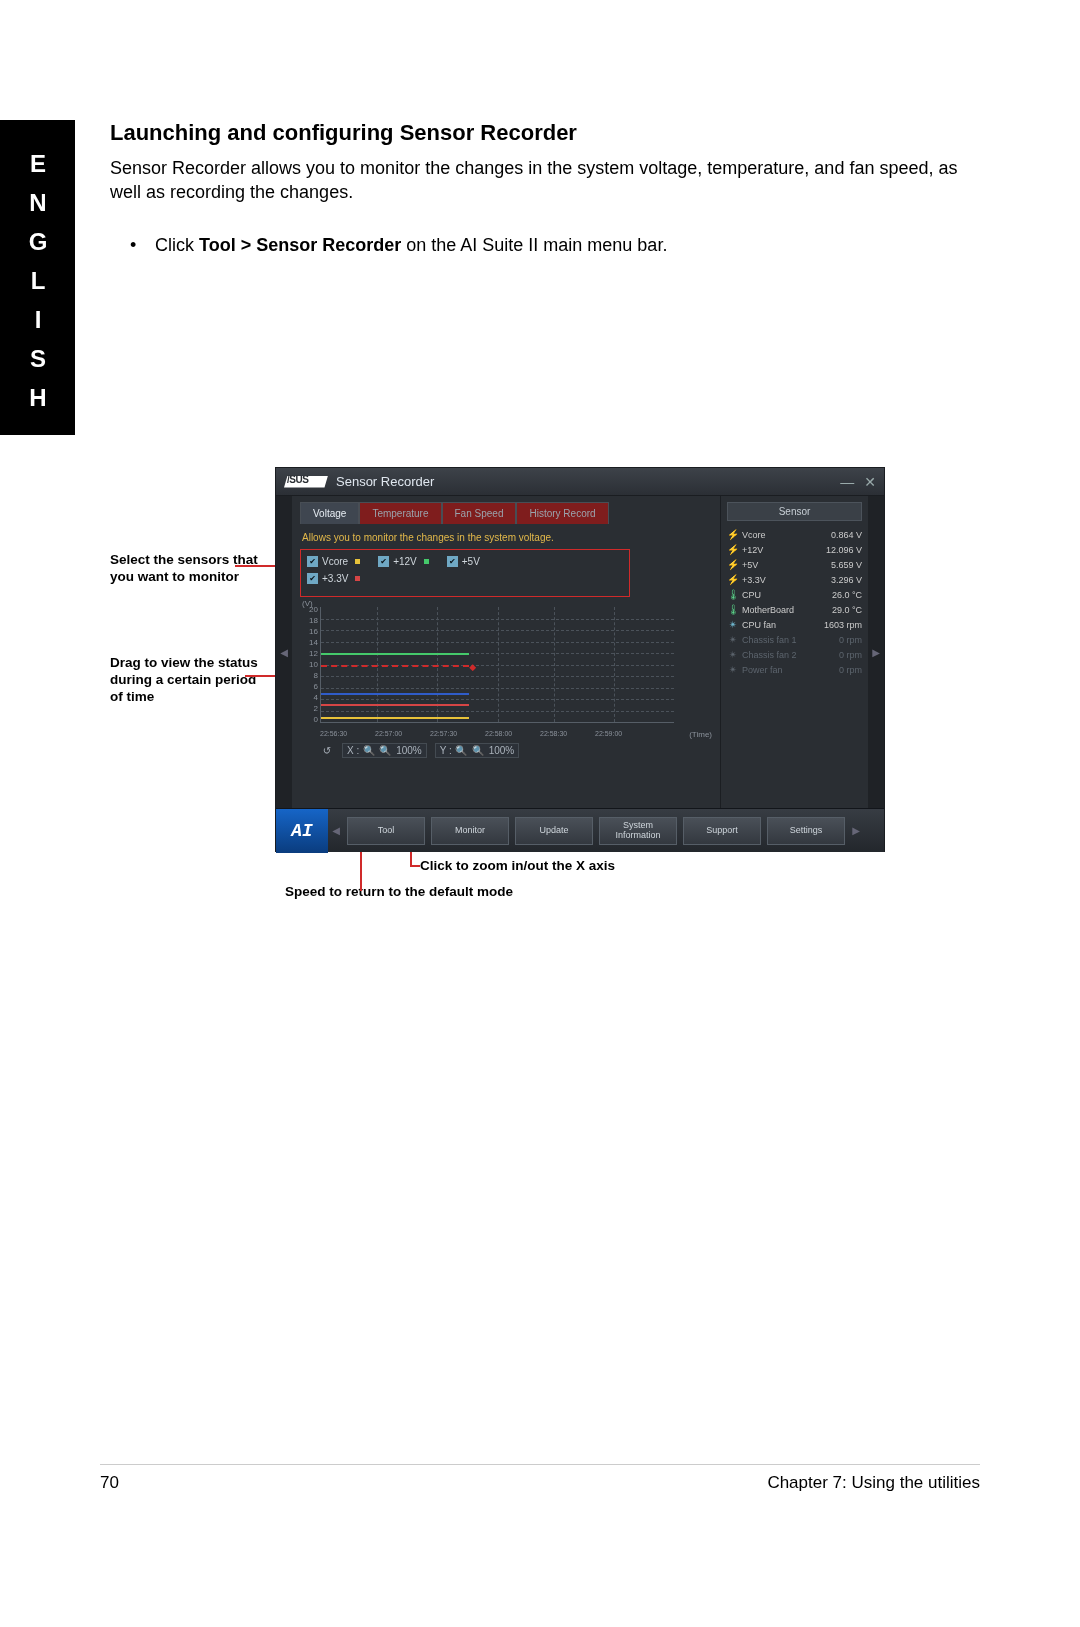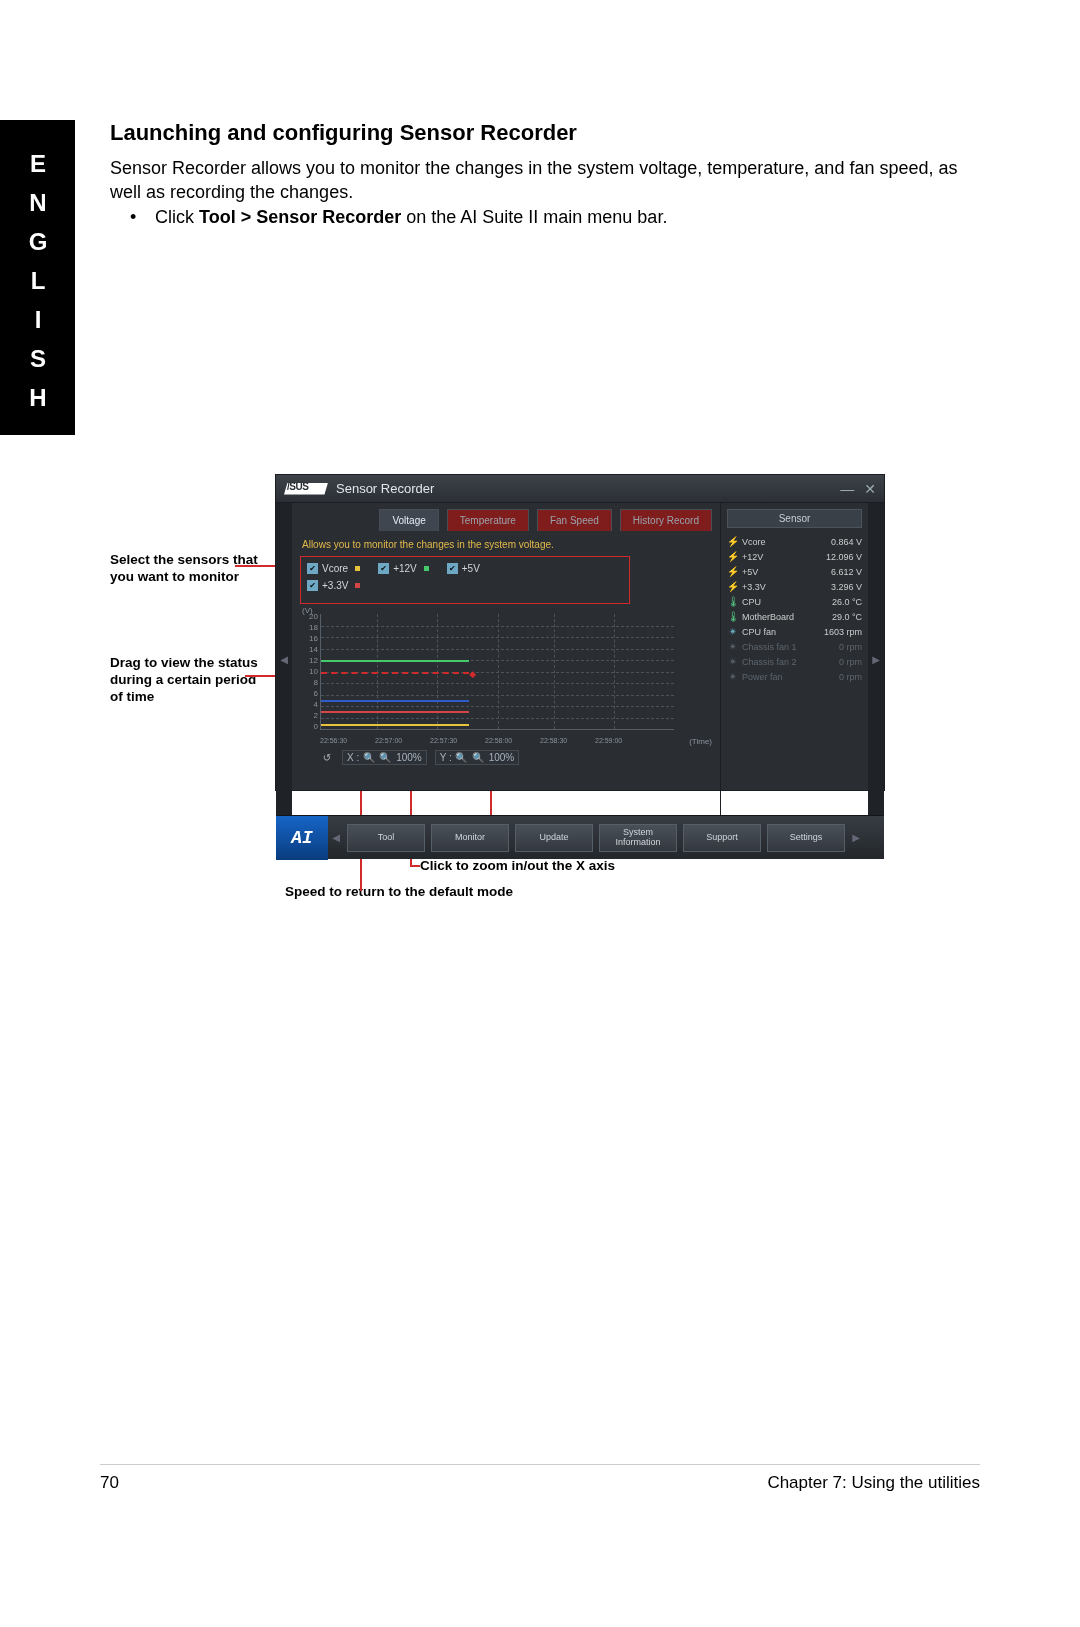--- a/index.html
+++ b/index.html
@@ -1,40 +1,40 @@
 <!DOCTYPE html>
 <html><head>
 <meta charset="utf-8">
 <style>
   * { margin: 0; padding: 0; box-sizing: border-box; }
   body { width: 1080px; height: 1627px; background: #fff; font-family: Arial, Helvetica, sans-serif; color: #000; position: relative; }
   .black-bar { position: absolute; left: 0; top: 120px; width: 75px; height: 315px; background: #000; display: flex; align-items: flex-start; justify-content: center; padding-top: 30px; }
   .black-bar span { writing-mode: vertical-rl; text-orientation: upright; color: #fff; font-weight: bold; font-size: 24px; letter-spacing: 12px; font-family: Arial; }
   .content { position: absolute; left: 110px; top: 120px; width: 860px; }
   h2 { font-size: 22px; font-weight: bold; margin-bottom: 10px; }
-  p.intro { font-size: 18px; line-height: 1.35; }
+  p.intro { font-size: 18px; line-height: 1.35; margin-bottom: 28px; }
   h3 { font-size: 18px; font-weight: bold; margin-bottom: 14px; }
   ul { list-style: none; margin-bottom: 24px; }
   ul li { font-size: 18px; line-height: 1.35; margin-bottom: 14px; padding-left: 45px; position: relative; }
   ul li::before { content: "•"; position: absolute; left: 20px; }
 
   .figure { position: absolute; left: 110px; top: 460px; width: 860px; height: 440px; }
 
-  .app-window { position: absolute; left: 165px; top: 14px; width: 610px; height: 317px; background: #2a2e33; border: 1px solid #1a1d21; font-size: 11px; color: #ccc; }
+  .app-window { position: absolute; left: 165px; top: 7px; width: 610px; height: 385px; background: #2a2e33; border: 1px solid #1a1d21; font-size: 11px; color: #ccc; }
   .title-bar { height: 28px; background: linear-gradient(#3d4249,#2b2f35); display: flex; align-items: center; padding: 0 8px; border-bottom: 1px solid #1a1d21; }
   .logo { display: inline-block; width: 44px; height: 12px; background: #fff; clip-path: polygon(8% 0,100% 0,92% 100%,0 100%); margin-right: 8px; position: relative; }
   .logo::after { content:"/SUS"; position:absolute; left:3px; top:-2px; font-size:10px; font-weight:bold; color:#2a2e33; letter-spacing:-0.5px;}
   .title-text { font-size: 13px; color: #dfe6ee; }
   .win-controls { margin-left: auto; display: flex; gap: 10px; font-size: 14px; color: #9aa; }
 
   .row { display: flex; height: 312px; }
   .left-arrow, .right-arrow { width: 16px; background: #1f2226; display: flex; align-items: center; justify-content: center; color: #667; font-size: 10px; cursor: pointer; }
   .main { flex: 1; padding: 6px 8px 0 8px; position: relative; }
 
-  .tabs { display: flex; gap: 8px; justify-content: flex-end; }
+  .tabs { display: flex; gap: 0; }
   .tab { padding: 5px 12px; font-size: 10px; background: #7f1d1d; border: 1px solid #484e55; border-bottom: none; color: #9aa3ac; cursor: pointer; }
   .tab.active { background: #3f4650; color: #e7edf3; }
 
   .desc { font-size: 10px; color: #e3b94a; margin: 8px 0 6px 2px; }
 
   .sensor-select { border: 1.5px solid #d02a2a; padding: 6px; width: 330px; }
   .sensor-select-row { display: flex; gap: 18px; margin-bottom: 6px; }
   .chk { display: flex; align-items: center; gap: 4px; color: #cfd6dc; font-size: 10px; }
   .chk .box { width: 11px; height: 11px; background: #6fa8c4; display: inline-flex; align-items: center; justify-content: center; font-size: 8px; color: #0a1318; }
   .legend-dot { width: 5px; height: 5px; display: inline-block; margin-left: 3px; }
@@ -230,21 +230,21 @@
               <span class="sval">0.864 V</span>
             </div>
             <div class="srow">
               <span class="sicon" style="color:#5bb4ff">⚡</span>
               <span>+12V</span>
               <span class="sval">12.096 V</span>
             </div>
             <div class="srow">
               <span class="sicon" style="color:#5bb4ff">⚡</span>
               <span>+5V</span>
-              <span class="sval">6.612 V</span>
+              <span class="sval">5.659 V</span>
             </div>
             <div class="srow">
               <span class="sicon" style="color:#5bb4ff">⚡</span>
               <span>+3.3V</span>
               <span class="sval">3.296 V</span>
             </div>
             <div class="srow">
               <span class="sicon" style="color:#5bd68a">🌡</span>
               <span>CPU</span>
               <span class="sval">26.0 °C</span>

